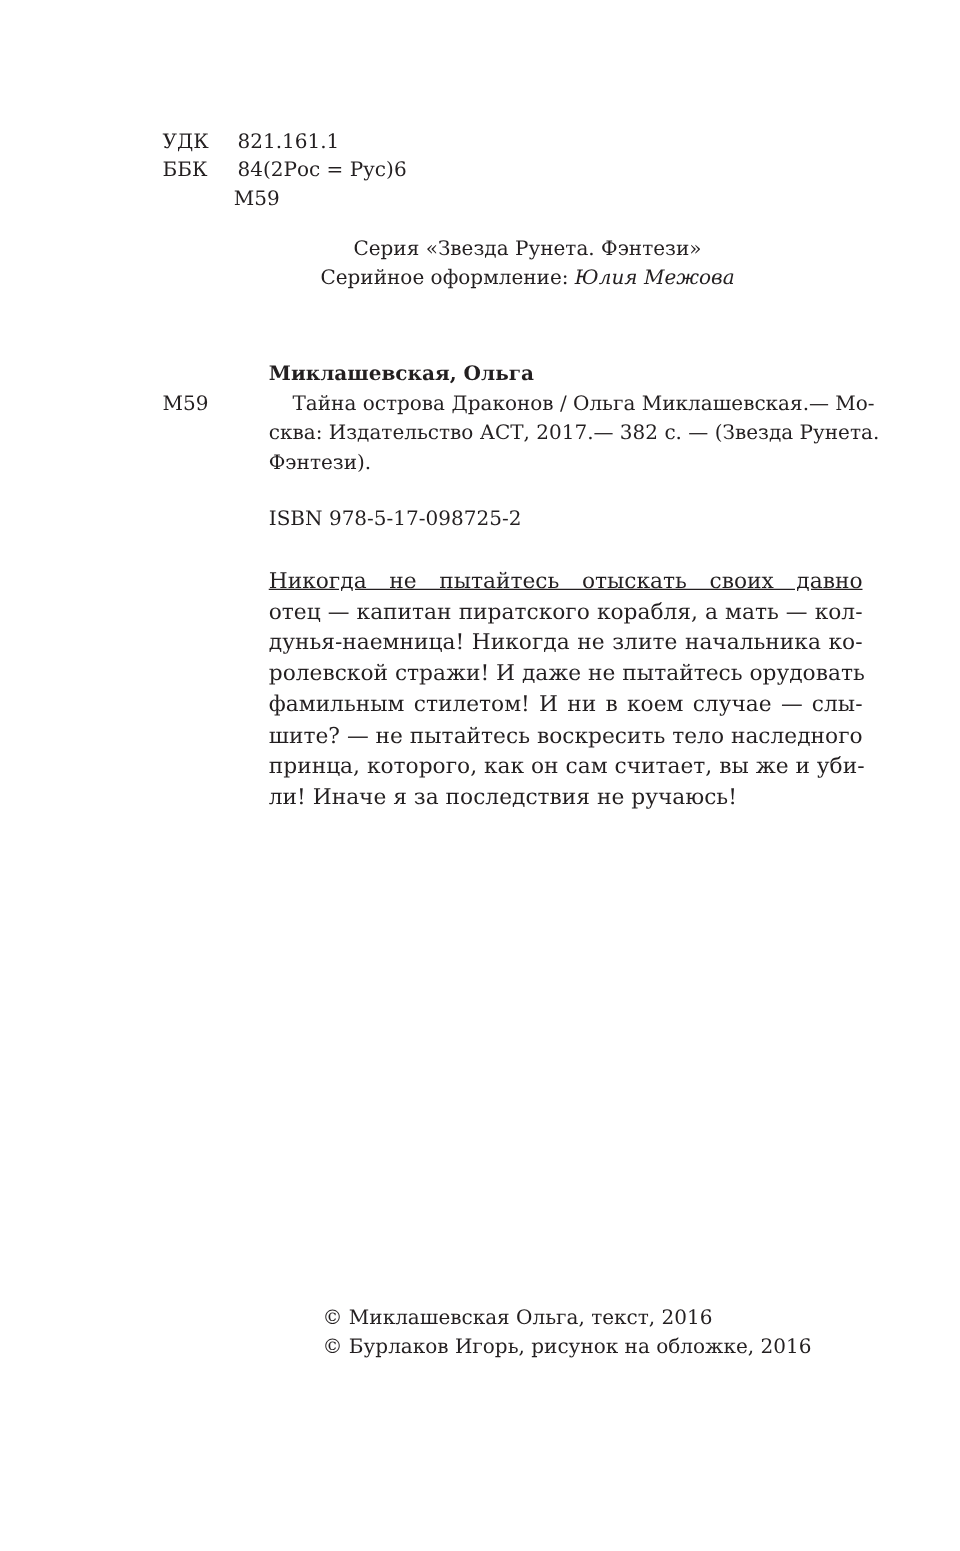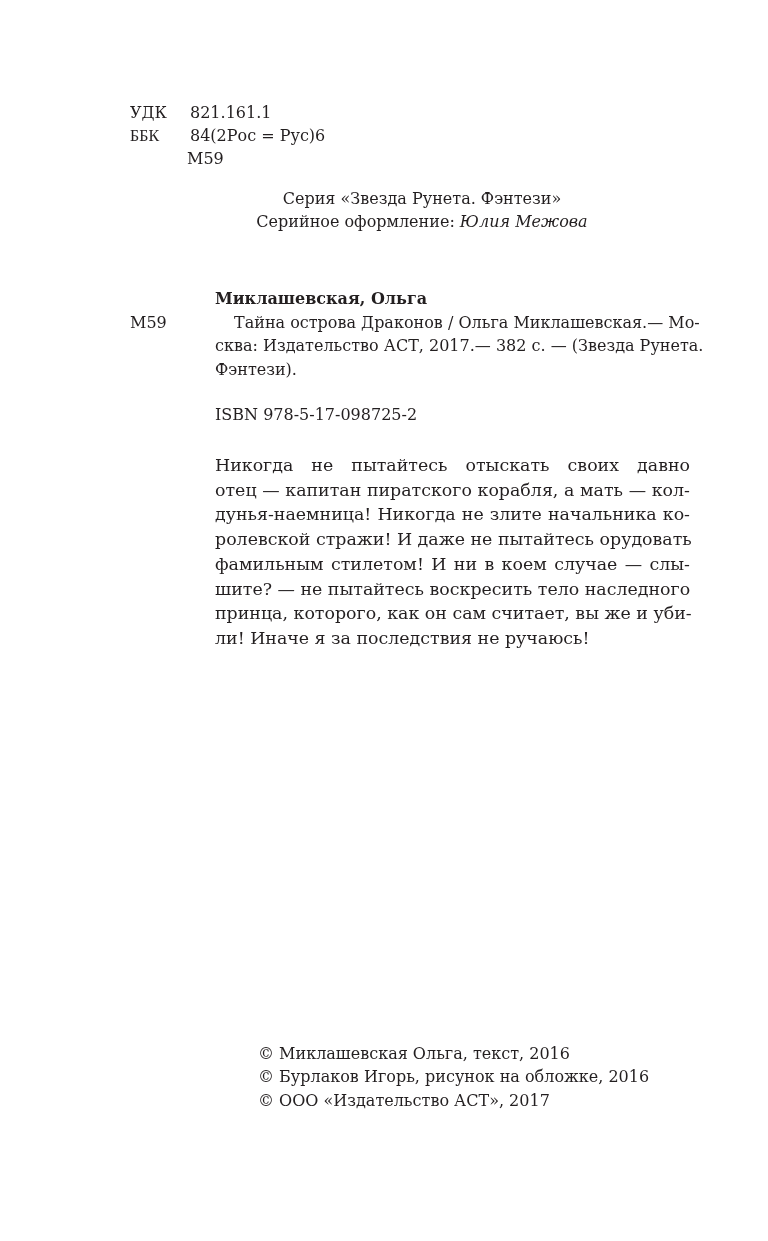--- a/index.html
+++ b/index.html
@@ -60,41 +60,41 @@
     width: 475px;
     font-size: 17.4px;
     line-height: 24.7px;
   }
   .desc .dl {
     display: block;
     white-space: nowrap;
     text-align: justify;
     text-align-last: justify;
   }
-  .desc .dl.first { padding-left: 0; }
+  .desc .dl.first { padding-left: 0; text-decoration: underline; }
   .desc .dl.last { text-align-last: left; }
 
   
   .copy {
     position: absolute;
     left: 258px;
     font-size: 16px;
     line-height: 23.3px;
   }
   .copy .cl { display: block; white-space: nowrap; }
 </style>
 </head>
 <body>
 
 <div class="page">
 
   <div class="abs t16 cls-label" style="top:101px;">УДК</div>
   <div class="abs t16 cls-value" style="top:101px;">821.161.1</div>
 
-  <div class="abs t16 cls-label" style="top:124px;font-family:Liberation Serif, serif;">ББК</div>
+  <div class="abs t16 cls-label" style="top:124px;">ББК</div>
   <div class="abs t16 cls-value" style="top:124px;">84(2Рос = Рус)6</div>
 
   <div class="abs t16" style="left:187px; top:147px;">М59</div>
 
   <div class="series" style="top:187px;">
     <span class="line">Серия «Звезда Рунета. Фэнтези»</span>
     <span class="line"><span>Серийное оформление: </span><span class="italic">Юлия Межова</span></span>
   </div>
 
   <div class="abs t16 author" style="top:287px;">Миклашевская, Ольга</div>
@@ -115,16 +115,15 @@
     <span class="dl">ролевской стражи! И даже не пытайтесь орудовать</span>
     <span class="dl">фамильным стилетом! И ни в коем случае — слы-</span>
     <span class="dl">шите? — не пытайтесь воскресить тело наследного</span>
     <span class="dl">принца, которого, как он сам считает, вы же и уби-</span>
     <span class="dl last">ли! Иначе я за последствия не ручаюсь!</span>
   </div>
 
   <div class="copy" style="top:1042px;">
     <span class="cl">© Миклашевская Ольга, текст, 2016</span>
     <span class="cl">© Бурлаков Игорь, рисунок на обложке, 2016</span>
-    <span class="cl">© ООО «Издательство АСТ», 2017</span>
   </div>
 
 </div>
 
 </body></html>

